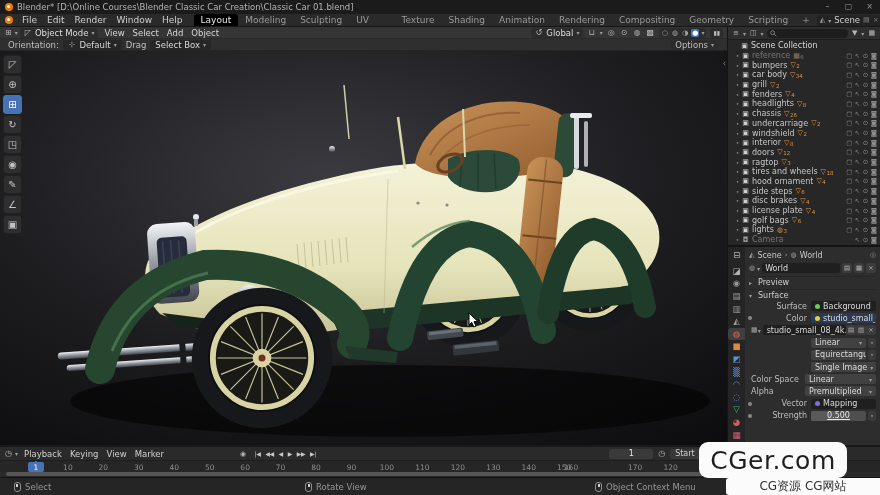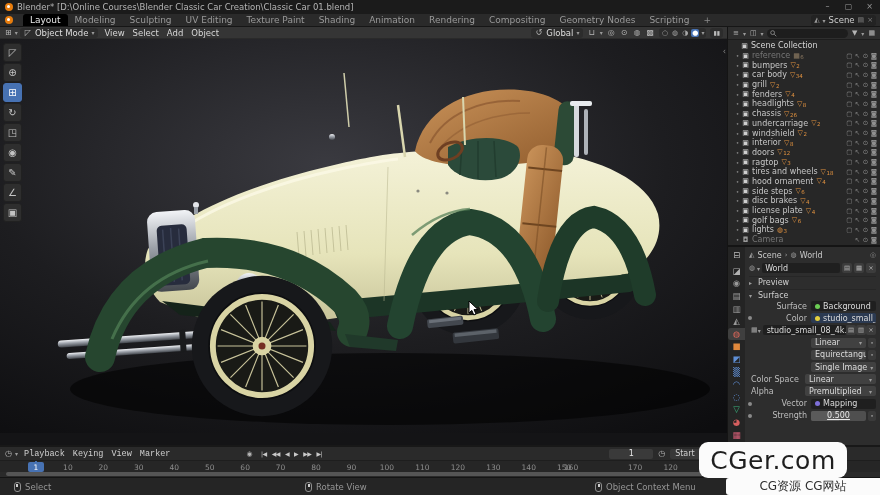--- a/index.html
+++ b/index.html
@@ -99,21 +99,21 @@
   .dot{width:5px;height:5px;border-radius:50%;flex:none;}
   .endcarat{margin-left:auto;font-size:6px;color:#9a9a9a;}
   .sidebtn{width:8px;height:10px;margin-left:2px;background:#3a3a3a;border-radius:2px;flex:none;display:flex;align-items:center;justify-content:center;font-size:6px;color:#9a9a9a;}
   .slider{flex:1;height:10px;background:#4f4f4f;border-radius:2px;position:relative;overflow:hidden;}
   .slider .fill{position:absolute;left:0;top:0;bottom:0;width:50%;background:#5a5a5a;}
   .slider .sval{position:absolute;inset:0;display:flex;align-items:center;justify-content:center;color:#e8e8e8;text-decoration:underline;}
 
   
   .timeline{height:32px;background:#2a2a2a;border-top:2px solid #181818;position:relative;}
   .tl-header{height:13px;display:flex;align-items:center;font-size:8.5px;gap:2px;padding:0 4px;}
-  .tl-header .hmenu{padding:11px 4px;color:#d0d0d0;font-family:Liberation Mono, monospace;}
+  .tl-header .hmenu{padding:11px 4px;color:#d0d0d0;}
   .transport{display:flex;align-items:center;gap:5px;margin-left:70px;color:#c9c9c9;font-size:6px;letter-spacing:-0.5px;}
   .autokey{color:#b5b5b5;font-size:7px;margin-right:4px;}
   .tl-fields{margin-left:auto;margin-right:138px;display:flex;align-items:center;gap:4px;}
   .framefield{width:44px;height:10px;background:#3a3a3a;border-radius:2px;color:#e8e8e8;display:flex;align-items:center;justify-content:center;font-size:8px;}
   .startchip{height:10px;background:#383838;border-radius:2px;display:flex;align-items:center;gap:4px;padding:0 5px;font-size:8px;color:#cfcfcf;}
   .ruler{position:relative;height:12px;background:#262626;border-top:1px solid #1e1e1e;overflow:hidden;}
   .tick{position:absolute;top:2px;transform:translateX(-50%);font-size:7.5px;color:#8d8d8d;}
   .cfbadge{position:absolute;left:28px;top:1px;width:16px;height:10px;background:#4772b3;border-radius:2px;color:#fff;font-size:7.5px;display:flex;align-items:center;justify-content:center;z-index:2;}
   .playhead{position:absolute;left:35px;top:0;bottom:0;width:2px;background:#4772b3;}
   .tl-scroll{position:absolute;left:6px;right:112px;bottom:1px;height:4px;background:#555;border-radius:2px;}
@@ -139,20 +139,28 @@
   <div class="titlebar">
     <span class="blogo"></span>
     <span class="ttext">Blender* [D:\Online Courses\Blender Classic Car Creation\Classic Car 01.blend]</span>
     <span class="wbtn">–</span>
     <span class="wbtn">▢</span>
     <span class="wbtn">×</span>
   </div>
 
   <div class="topbar">
     <span class="blogo" style="align-self:center"></span>
+    <div style="display:flex">
+
+    <span class="menuitem">File</span>
+        <span class="menuitem">Edit</span>
+        <span class="menuitem">Render</span>
+        <span class="menuitem">Window</span>
+        <span class="menuitem">Help</span>
+      </div>
     <div class="tabs">
 
     <span class="wtab active">Layout</span>
         <span class="wtab">Modeling</span>
         <span class="wtab">Sculpting</span>
         <span class="wtab">UV Editing</span>
         <span class="wtab">Texture Paint</span>
         <span class="wtab">Shading</span>
         <span class="wtab">Animation</span>
         <span class="wtab">Rendering</span>
@@ -207,20 +215,37 @@
             <span class="sdot">○</span>
             <span class="sdot">◍</span>
             <span class="sdot">◑</span>
             <span class="sdot active">●</span>
             <span class="carat">▾</span>
           </div>
           <span class="pausechip">▮▮</span>
         </div>
       </div>
 
+      <div class="vp-tools">
+        <span>Orientation:</span>
+        <div class="tschip">
+          <span class="hic">⊹</span>
+          <span>Default</span>
+          <span class="carat">▾</span>
+        </div>
+        <span>Drag</span>
+        <div class="tschip">
+          <span>Select Box</span>
+          <span class="carat">▾</span>
+        </div>
+        <div class="options">
+          <span>Options</span>
+          <span class="carat">▾</span>
+        </div>
+      </div>
 
       <div class="canvas">
         
         <svg width="727" height="394" viewBox="0 0 727 394">
           <defs>
             <radialGradient id="bgGrad" cx="45%" cy="32%" r="85%">
               <stop offset="0%" stop-color="#3a3a40"></stop>
                 <stop offset="55%" stop-color="#1d1d20"></stop>
                 <stop offset="100%" stop-color="#0d0d0f"></stop>
             </radialGradient>

